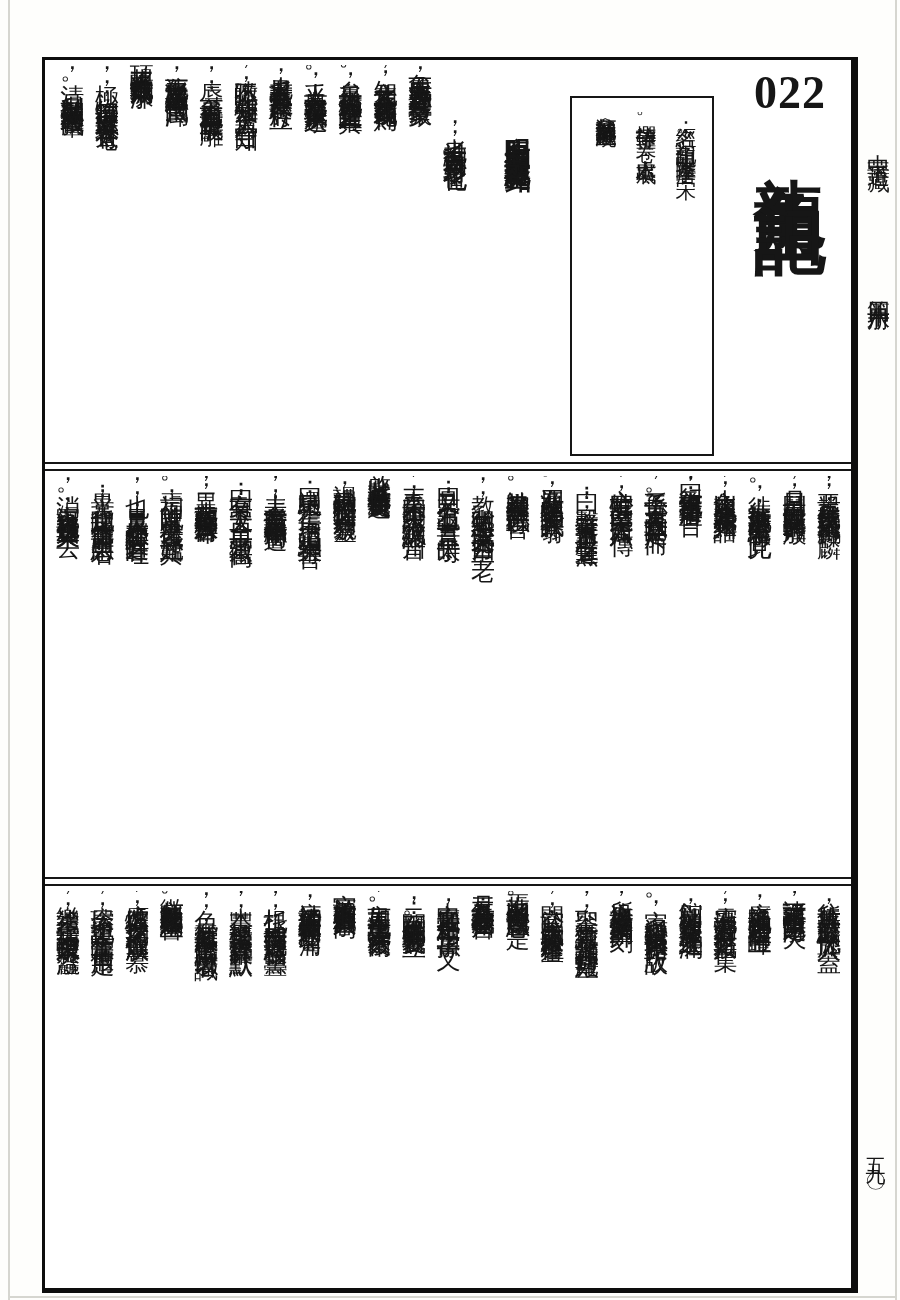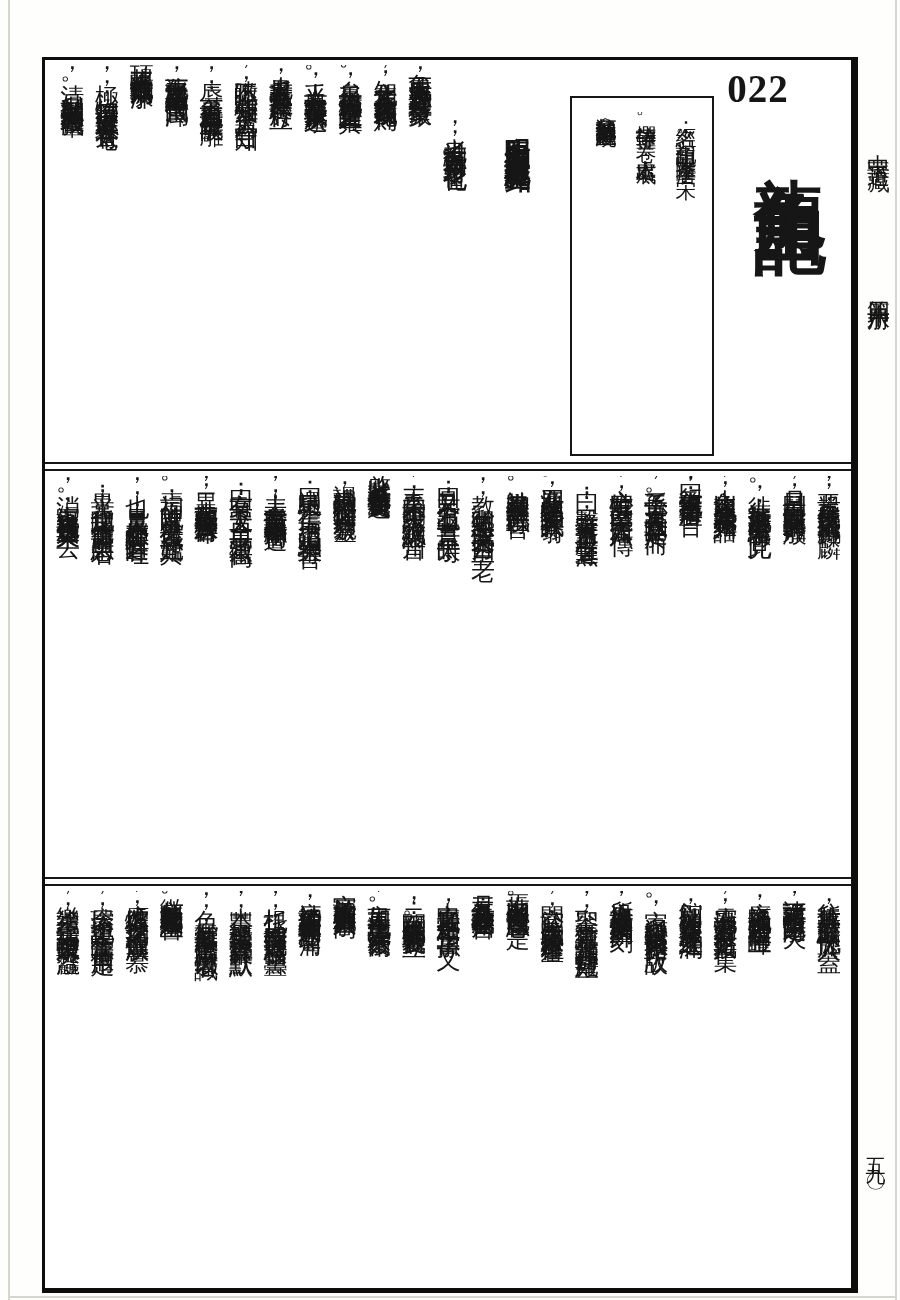--- a/index.html
+++ b/index.html
@@ -48,22 +48,22 @@
   
   .colophon-box{
     position:absolute;left:525px;top:36px;width:144px;height:360px;
     box-sizing:border-box;border:2px solid #161616;
   }
   .colophon-cols{position:absolute;inset:0;padding:14px 6px;}
   .colophon-cols .vcol{line-height:40px;font-size:21px;letter-spacing:-1px;}
 
   
   .title-num{
-    position:absolute;left:663px;top:6px;width:100px;height:52px;
-    text-align:center;font-size:39px;font-weight:600;letter-spacing:1px;
+    position:absolute;left:695px;top:6px;width:100px;height:52px;
+    text-align:center;font-size:46px;font-weight:600;letter-spacing:1px;
   }
   .title-main{
     position:absolute;left:697px;top:60px;width:96px;height:342px;
     writing-mode:vertical-rl;font-size:72px;font-weight:700;
     line-height:96px;letter-spacing:8px;overflow:hidden;
   }
 
   
   .margin-col{
     position:absolute;writing-mode:vertical-rl;overflow:hidden;

